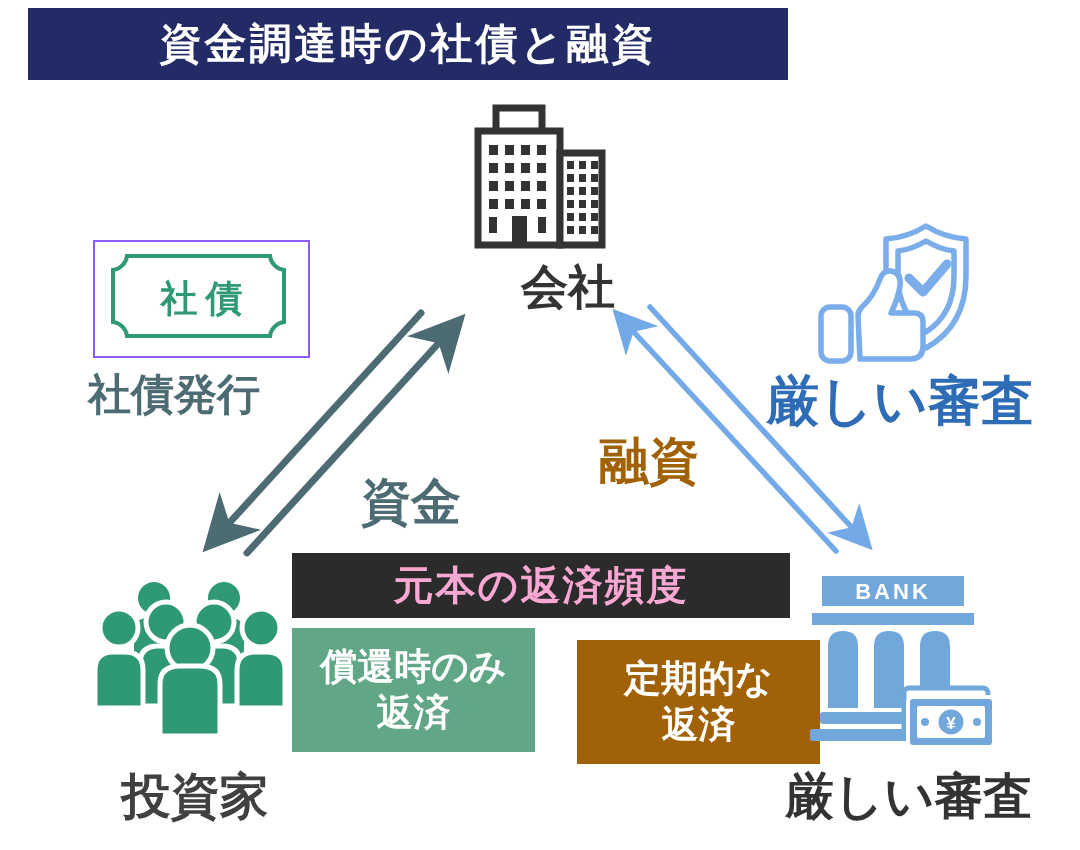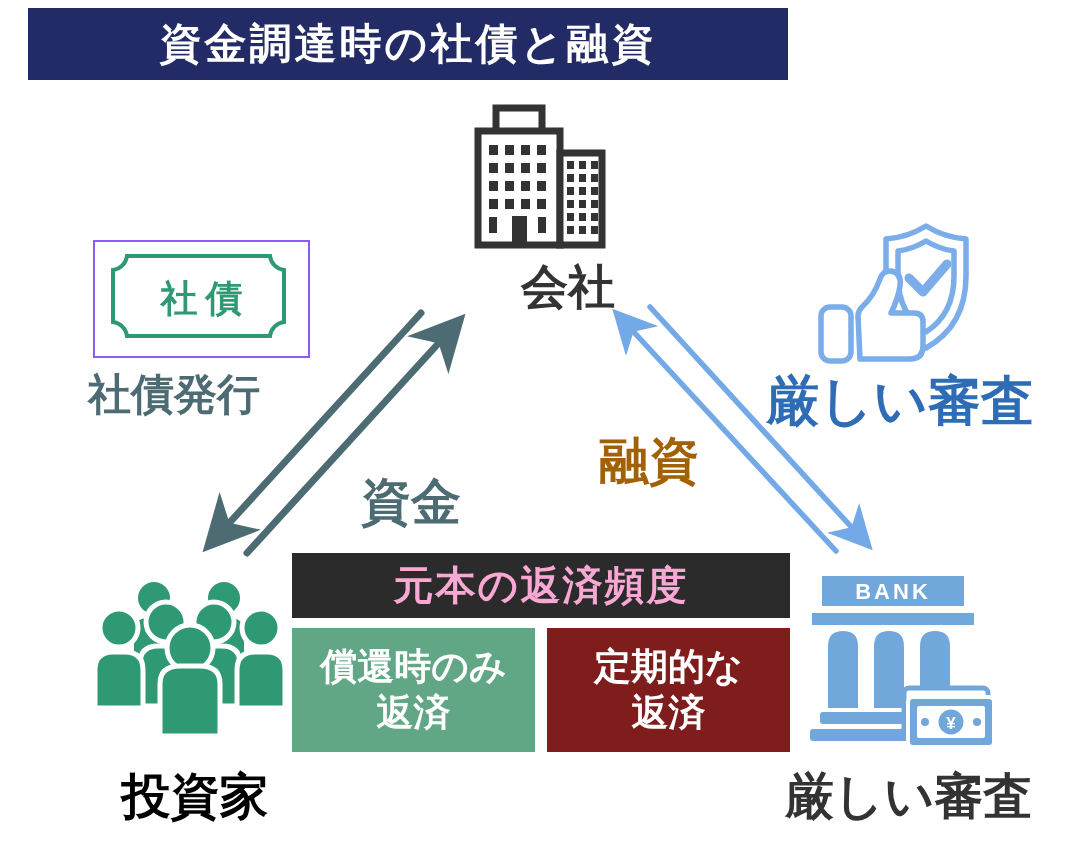--- a/index.html
+++ b/index.html
@@ -31,24 +31,24 @@
   .screening-label{left:755px;top:366px;width:290px;text-align:center;
     font-size:53px;font-weight:800;color:#2e6cb5;white-space:nowrap;}
   
   .repayment-header{left:292px;top:553px;width:498px;height:65px;background:#2b2b2b;
     display:flex;align-items:center;justify-content:center;
     color:#f9a8d4;font-size:40px;font-weight:800;letter-spacing:2px;}
   .repayment-cell{width:243px;height:124px;top:628px;
     display:flex;flex-direction:column;align-items:center;justify-content:center;
     color:#ffffff;font-size:37px;font-weight:800;line-height:1.25;text-align:center;}
   .cell-bond{left:292px;background:#61a685;}
-  .cell-loan{left:547px;background:#7f1d1d;}
+  .cell-loan{left:577px;background:#a16207;margin-top:12px;}
   
   .investors-label{left:95px;top:764px;width:200px;text-align:center;
-    font-size:49px;font-weight:800;color:#000000;white-space:nowrap;}
+    font-size:49px;font-weight:800;color:#404040;white-space:nowrap;}
   .bank-label{left:785px;top:764px;width:235px;text-align:center;
     font-size:49px;font-weight:800;color:#333333;white-space:nowrap;}
   svg{display:block;}
 </style>
 </head>
 <body>
 
 <div class="abs title-banner">
   <span>資金調達時の社債と融資</span>
 </div>

